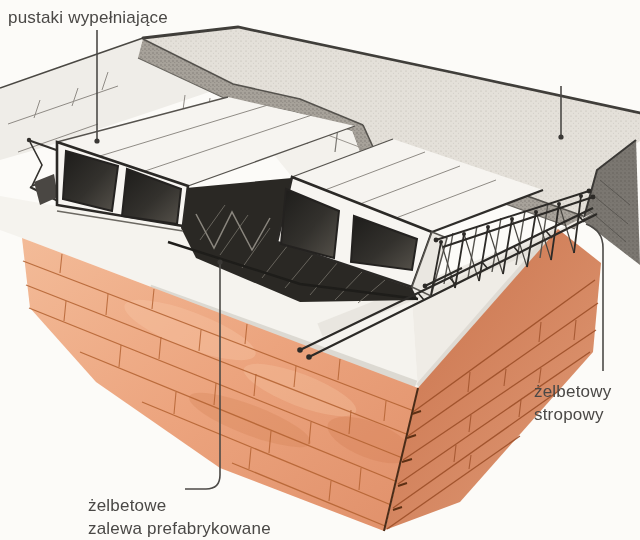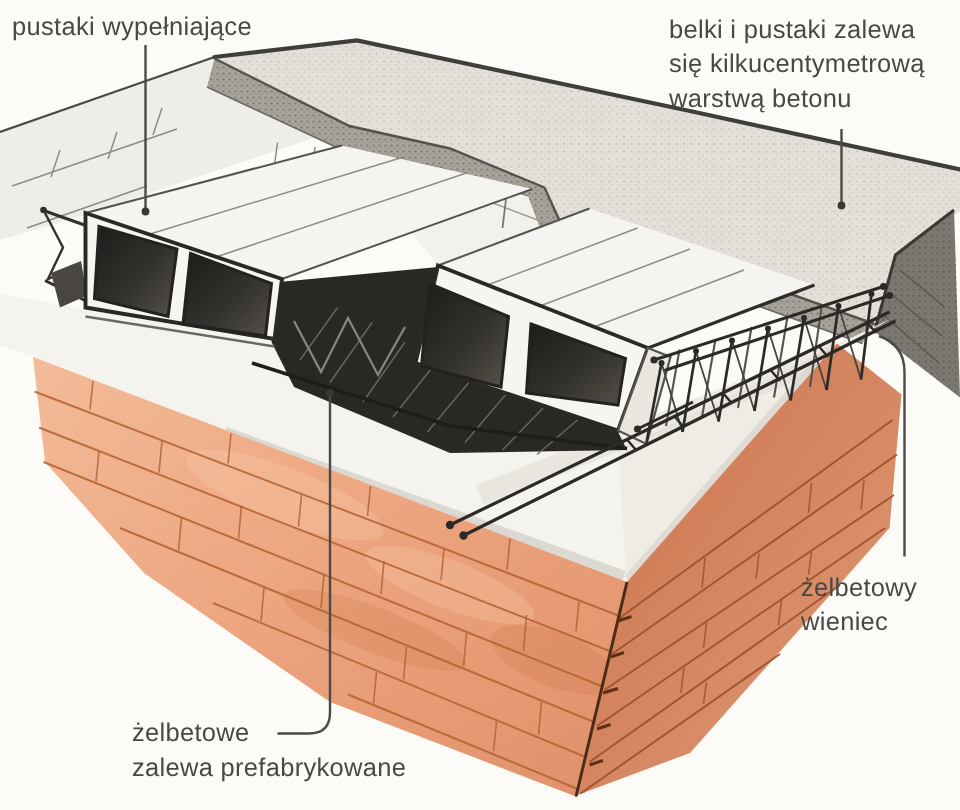--- a/index.html
+++ b/index.html
@@ -207,29 +207,24 @@
     <circle cx="97" cy="141" r="2.6"></circle>
     <circle cx="561" cy="137" r="2.6"></circle>
     <circle cx="220" cy="262" r="2.6"></circle>
   </g>
 </svg>
 
 <div class="lbl" style="left:8px;top:6px;">
   <div>pustaki wypełniające</div>
 </div>
 
-<div class="lbl" style="left:446px;top:8px;">
-  <div>belki i pustaki zalewa</div>
-  <div>się kilkucentymetrową</div>
-  <div>warstwą betonu</div>
-</div>
 
 <div class="lbl" style="left:534px;top:380px;">
   <div>żelbetowy</div>
-  <div>wieniec</div>
-</div>
-
-<div class="lbl" style="left:88px;top:477px;line-height:24px;">
+  <div>stropowy</div>
+</div>
+
+<div class="lbl" style="left:88px;top:494px;line-height:24px;">
   <div>żelbetowe</div>
   <div>zalewa prefabrykowane</div>
 </div>
 
 </div>
 
 </body></html>

